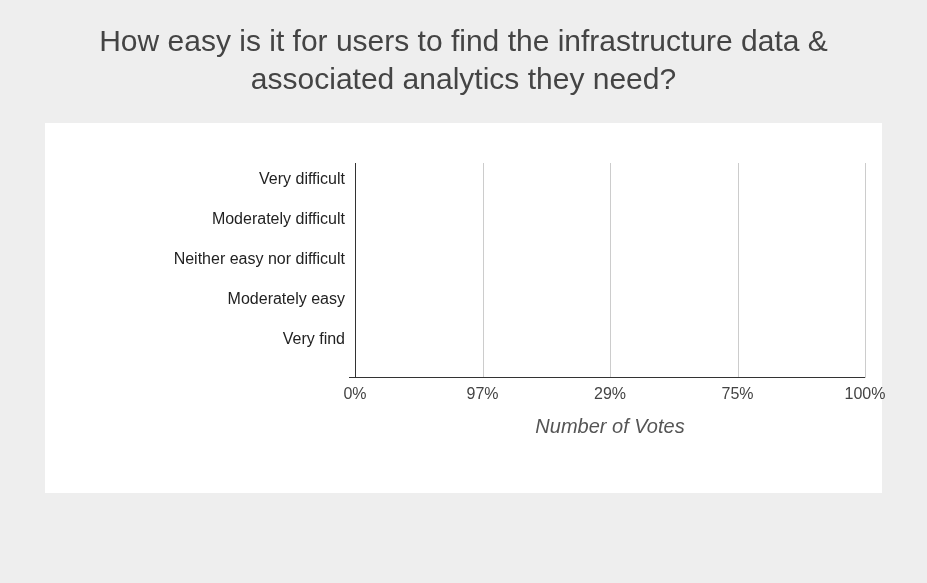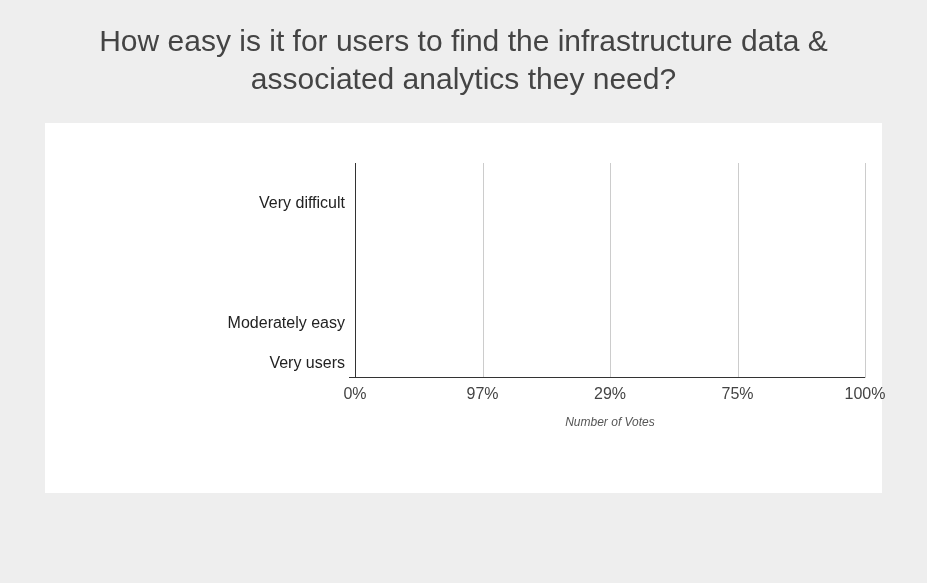--- a/index.html
+++ b/index.html
@@ -32,46 +32,48 @@
       width: 510px;
       height: 215px;
     }
     .gridlines { position: absolute; top: 0; left: 0; width: 100%; height: 100%; }
     .gridline { position: absolute; top: 0; width: 1px; height: 100%; background: #cccccc; }
     .gridline.axis { background: #333333; }
     .baseline { position: absolute; left: -6px; right: 0; height: 1px; background: #333333; bottom: 0; }
     .bars { position: absolute; top: 0; left: 0; width: 100%; height: 100%; }
     .bar-row { position: absolute; left: 0; height: 26px; }
     .bar { position: absolute; left: 1px; top: 0; height: 100%; background: #3366cc; }
-    .cat-labels { position: absolute; top: 52px; left: 0; width: 300px; height: 215px; }
+    .cat-labels { position: absolute; top: 28px; left: 0; width: 300px; height: 215px; }
     .cat-label {
       position: absolute;
       right: 0;
       width: 300px;
       text-align: right;
       font-size: 16px;
       color: #222222;
       line-height: 26px;
       height: 26px;
     }
     .x-ticks { position: absolute; left: 310px; top: 262px; width: 510px; height: 24px; }
     .x-tick { position: absolute; transform: translateX(-50%); font-size: 16px; color: #444444; }
-    .x-label { position: absolute; left: 310px; top: 292px; width: 510px; text-align: center; font-size: 12px; font-style: italic; color: #555555; }
+    .x-label { position: absolute; left: 310px; top: 292px; width: 510px; text-align: center; font-size: 20px; font-style: italic; color: #555555; }
   </style>
 </head>
 <body>
 
 <div class="title">How easy is it for users to find the infrastructure data &amp; associated analytics they need?</div>
 
 <div class="chart-card">
 
   <div class="cat-labels">
     <div class="cat-label" style="top:15px">Very difficult</div>
+    <div class="cat-label" style="top:55px">Moderately difficult</div>
+    <div class="cat-label" style="top:95px">Neither easy nor difficult</div>
     <div class="cat-label" style="top:135px">Moderately easy</div>
-    <div class="cat-label" style="top:175px">Very users</div>
+    <div class="cat-label" style="top:175px">Very find</div>
   </div>
 
   <div class="plot-area">
     <div class="gridlines">
       <div class="gridline axis" style="left: 0%;"></div>
       <div class="gridline" style="left: 25%;"></div>
       <div class="gridline" style="left: 50%;"></div>
       <div class="gridline" style="left: 75%;"></div>
       <div class="gridline" style="left: 100%;"></div>
     </div>

